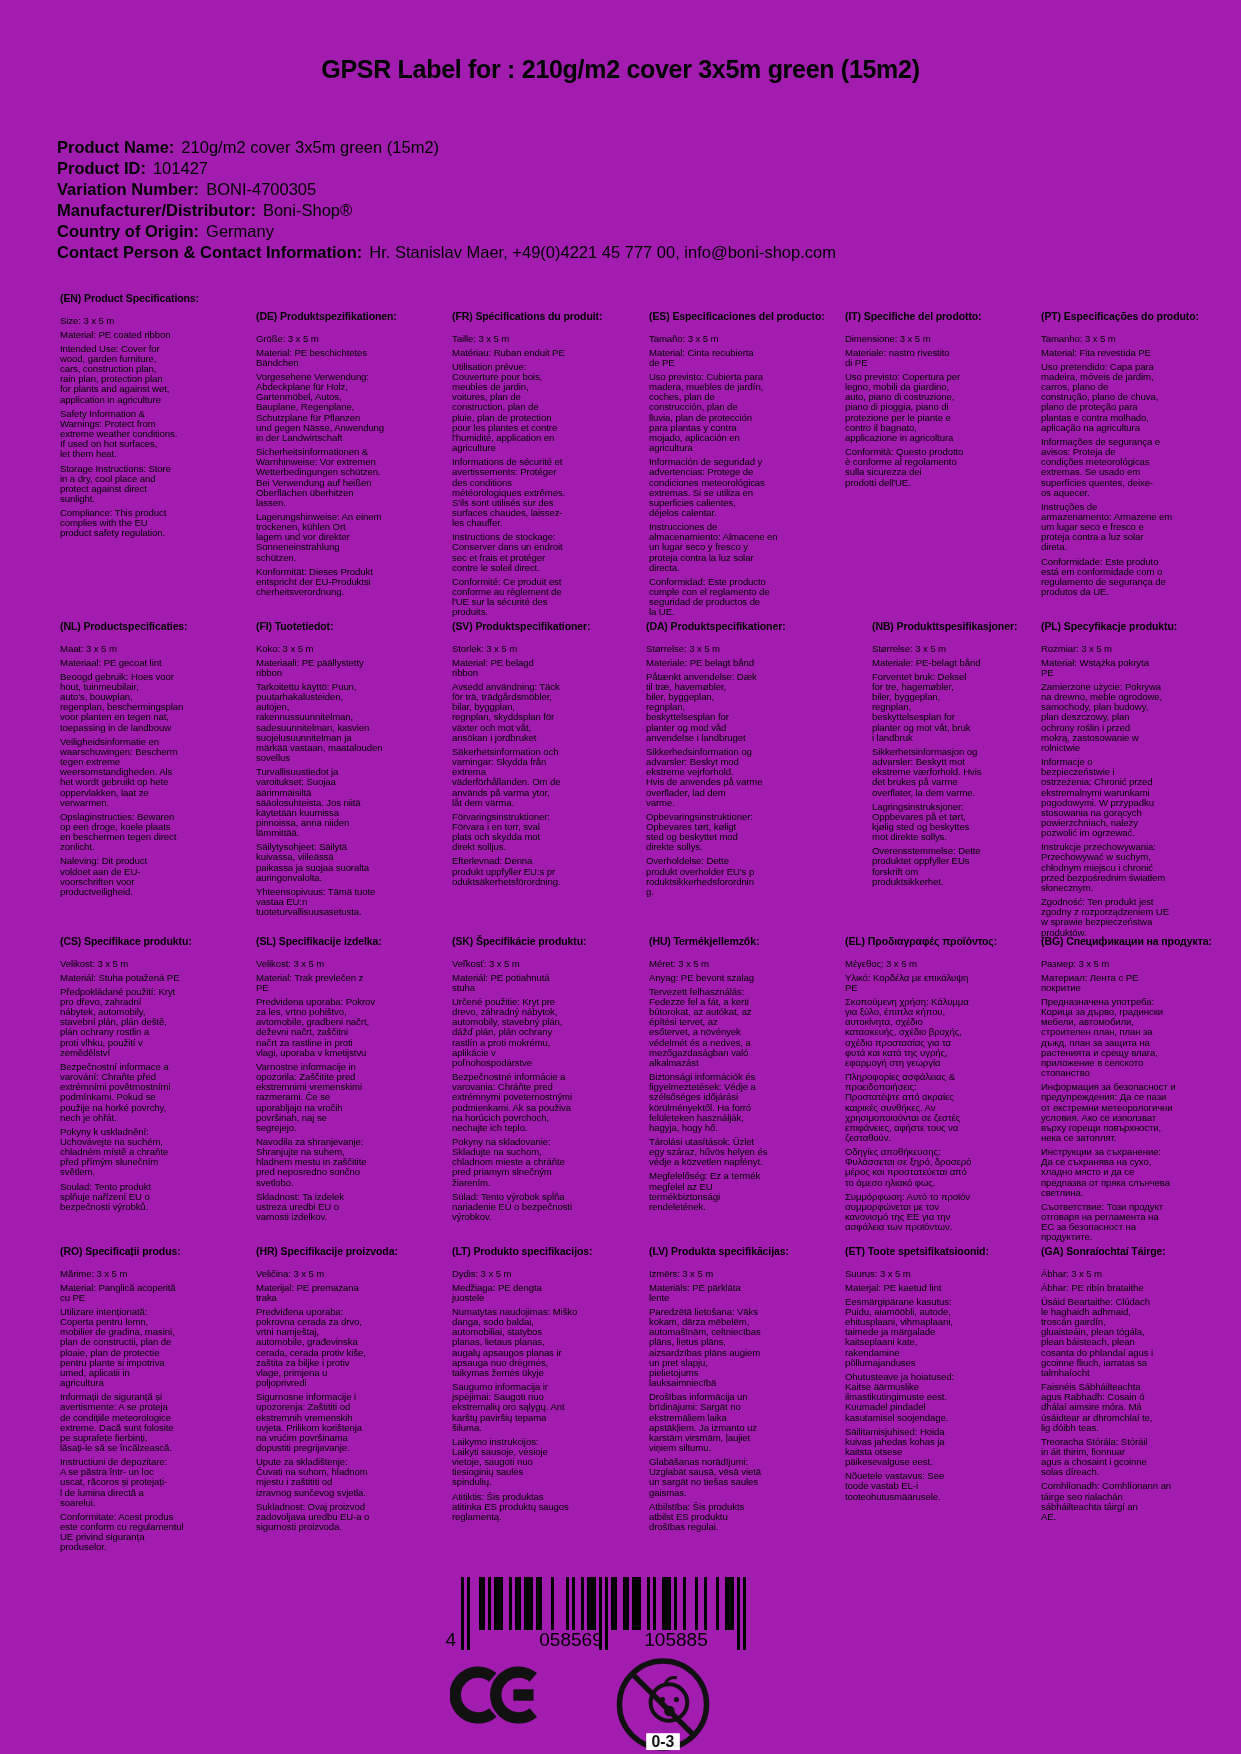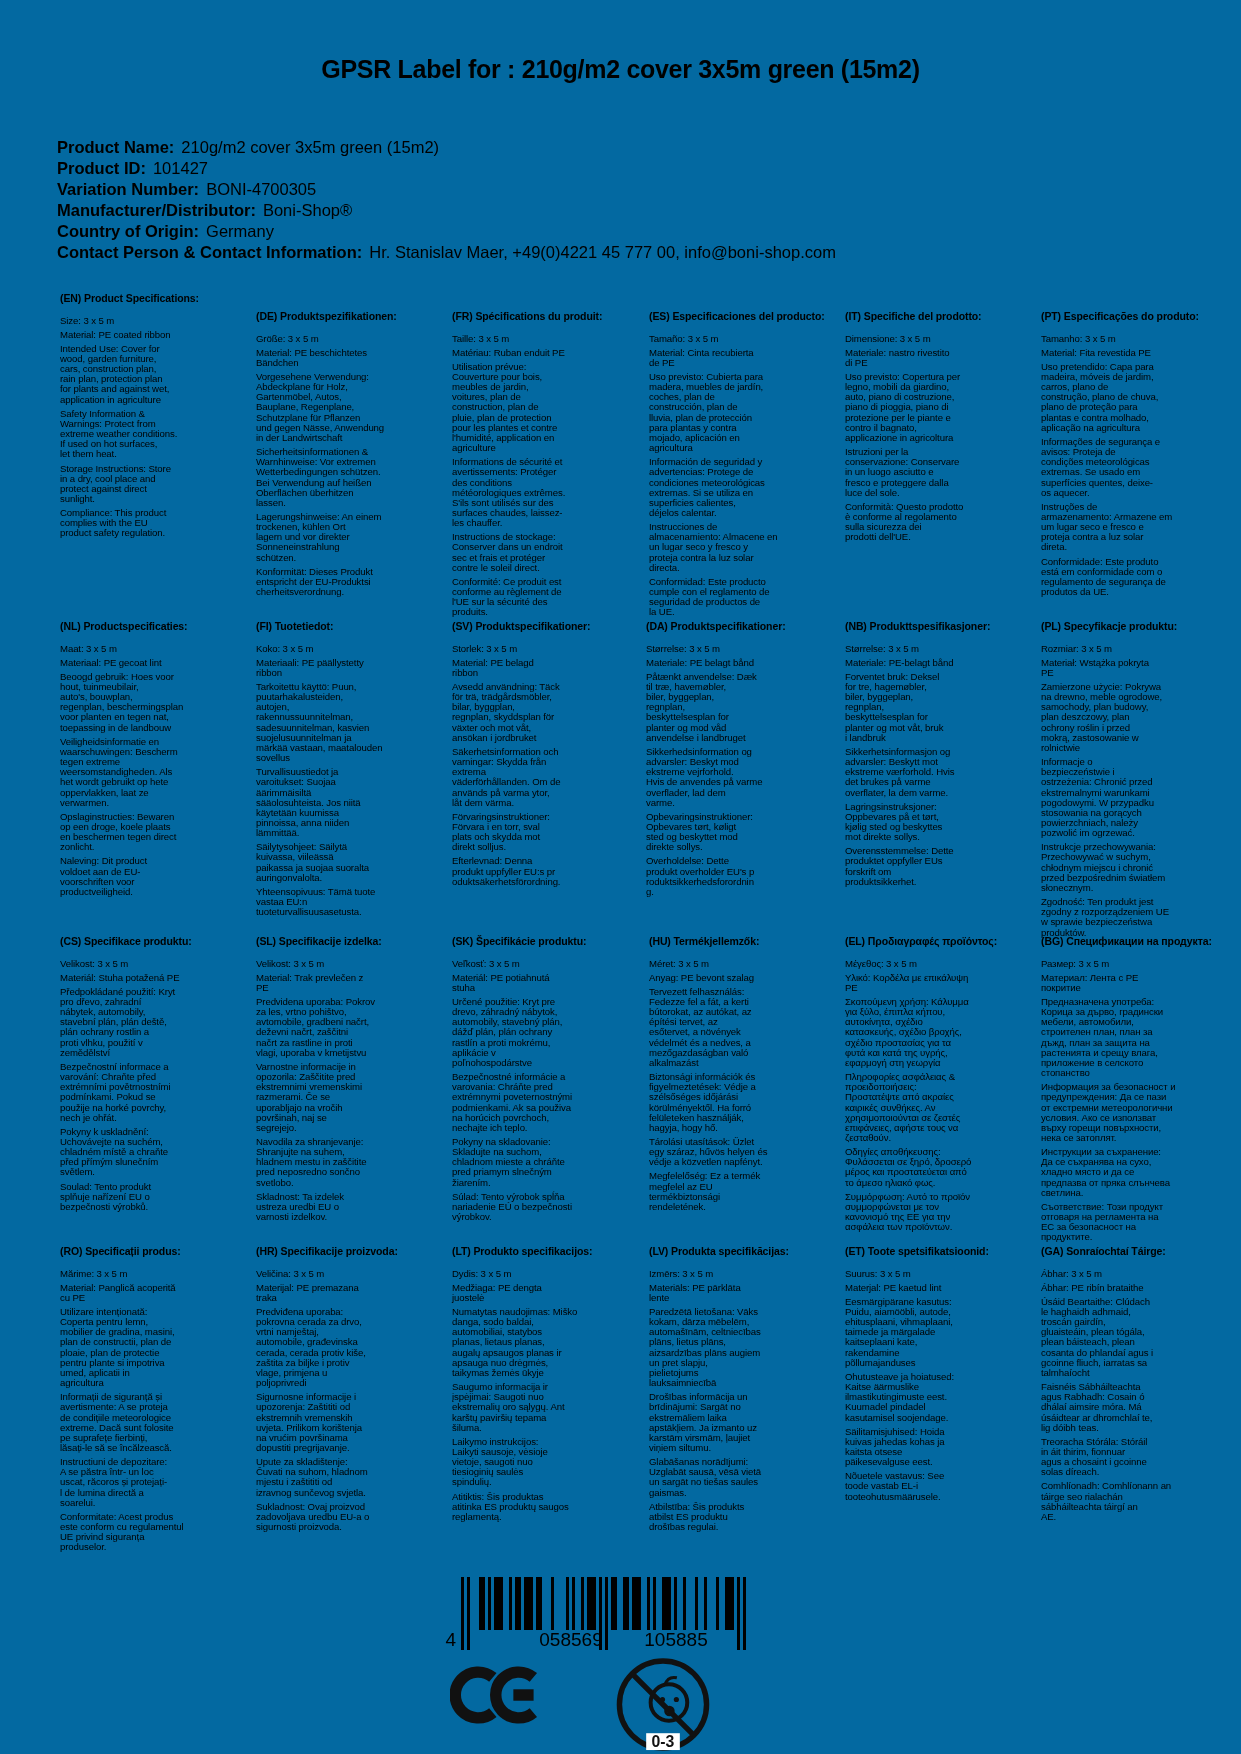--- a/index.html
+++ b/index.html
@@ -1,16 +1,16 @@
 <!DOCTYPE html>
 <html><head>
 <meta charset="utf-8">
 <style>
   html,body{margin:0;padding:0;background:#ffffff;}
-  .page{position:relative;width:1241px;height:1754px;background:#0369a1;color:#000;
+  .page{position:relative;width:1241px;height:1754px;background:#a21caf;color:#000;
         font-family:"Liberation Sans",sans-serif;overflow:hidden;}
   .title{position:absolute;top:55px;left:0;width:1241px;text-align:center;margin:0;
          font-size:25px;font-weight:bold;letter-spacing:-0.3px;}
   .product-info{position:absolute;left:57px;top:137px;font-size:16.5px;line-height:20.9px;}
   .pi-label{font-weight:bold;}
   .pi-value{padding-left:7px;}
   .spec-grid{position:absolute;left:0;top:0;width:1241px;height:1550px;}
   .spec-block{position:absolute;width:190px;font-size:9.6px;line-height:10.15px;letter-spacing:-0.1px;}
   .spec-block h3{margin:0;font-size:10.5px;line-height:11.5px;font-weight:bold;white-space:nowrap;letter-spacing:-0.1px;}
   .spec-block p{margin:4px 0 0 0;white-space:pre-line;}
@@ -157,25 +157,20 @@
         <p>Dimensione: 3 x 5 m</p>
         <p>Materiale: nastro rivestito
 di PE</p>
         <p>Uso previsto: Copertura per
 legno, mobili da giardino,
 auto, piano di costruzione,
 piano di pioggia, piano di
 protezione per le piante e
 contro il bagnato,
 applicazione in agricoltura</p>
-        <p>Istruzioni per la
-conservazione: Conservare
-in un luogo asciutto e
-fresco e proteggere dalla
-luce del sole.</p>
         <p>Conformità: Questo prodotto
 è conforme al regolamento
 sulla sicurezza dei
 prodotti dell'UE.</p>
       </div>
       <div class="spec-block" style="left: 1041px; top: 311px;">
         <h3>(PT) Especificações do produto:</h3>
         <p>Tamanho: 3 x 5 m</p>
         <p>Material: Fita revestida PE</p>
         <p>Uso pretendido: Capa para
@@ -299,21 +294,21 @@
 varme.</p>
         <p>Opbevaringsinstruktioner:
 Opbevares tørt, køligt
 sted og beskyttet mod
 direkte sollys.</p>
         <p>Overholdelse: Dette
 produkt overholder EU's p
 roduktsikkerhedsforordnin
 g.</p>
       </div>
-      <div class="spec-block" style="left: 845px; top: 621px;">
+      <div class="spec-block" style="left: 872px; top: 621px;">
         <h3>(NB) Produkttspesifikasjoner:</h3>
         <p>Størrelse: 3 x 5 m</p>
         <p>Materiale: PE-belagt bånd</p>
         <p>Forventet bruk: Deksel
 for tre, hagemøbler,
 biler, byggeplan,
 regnplan,
 beskyttelsesplan for
 planter og mot våt, bruk
 i landbruk</p>

